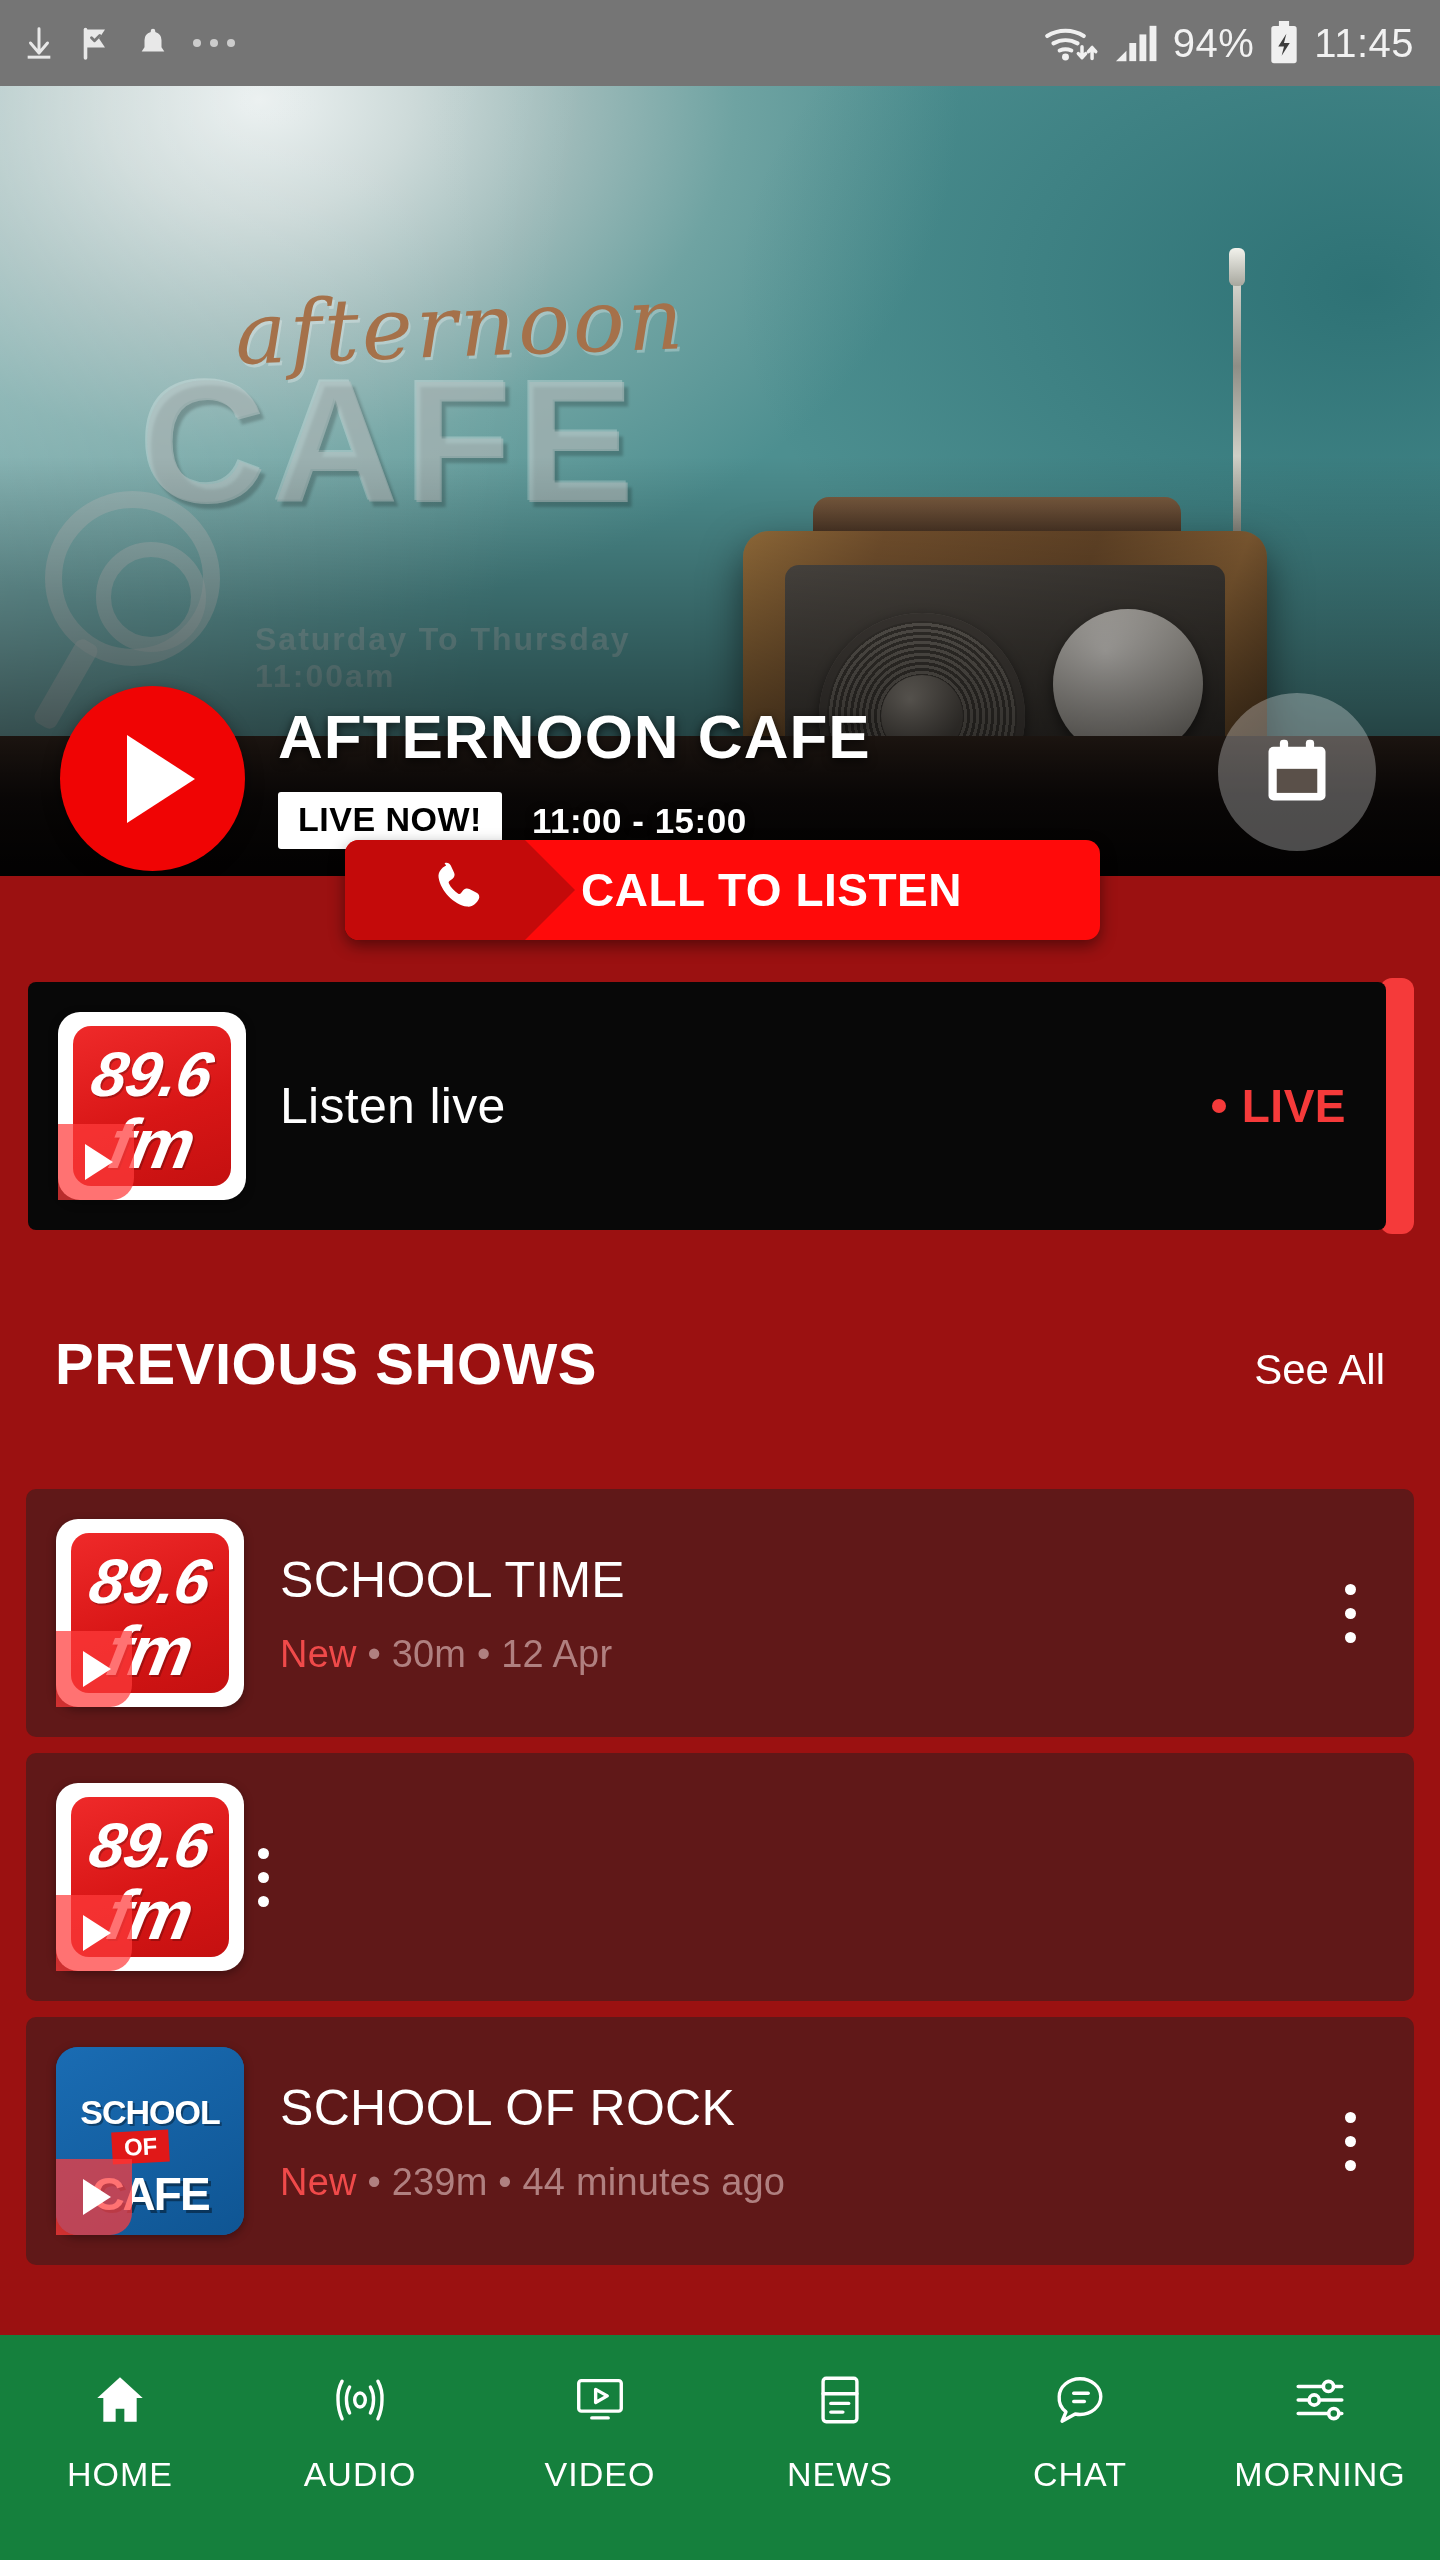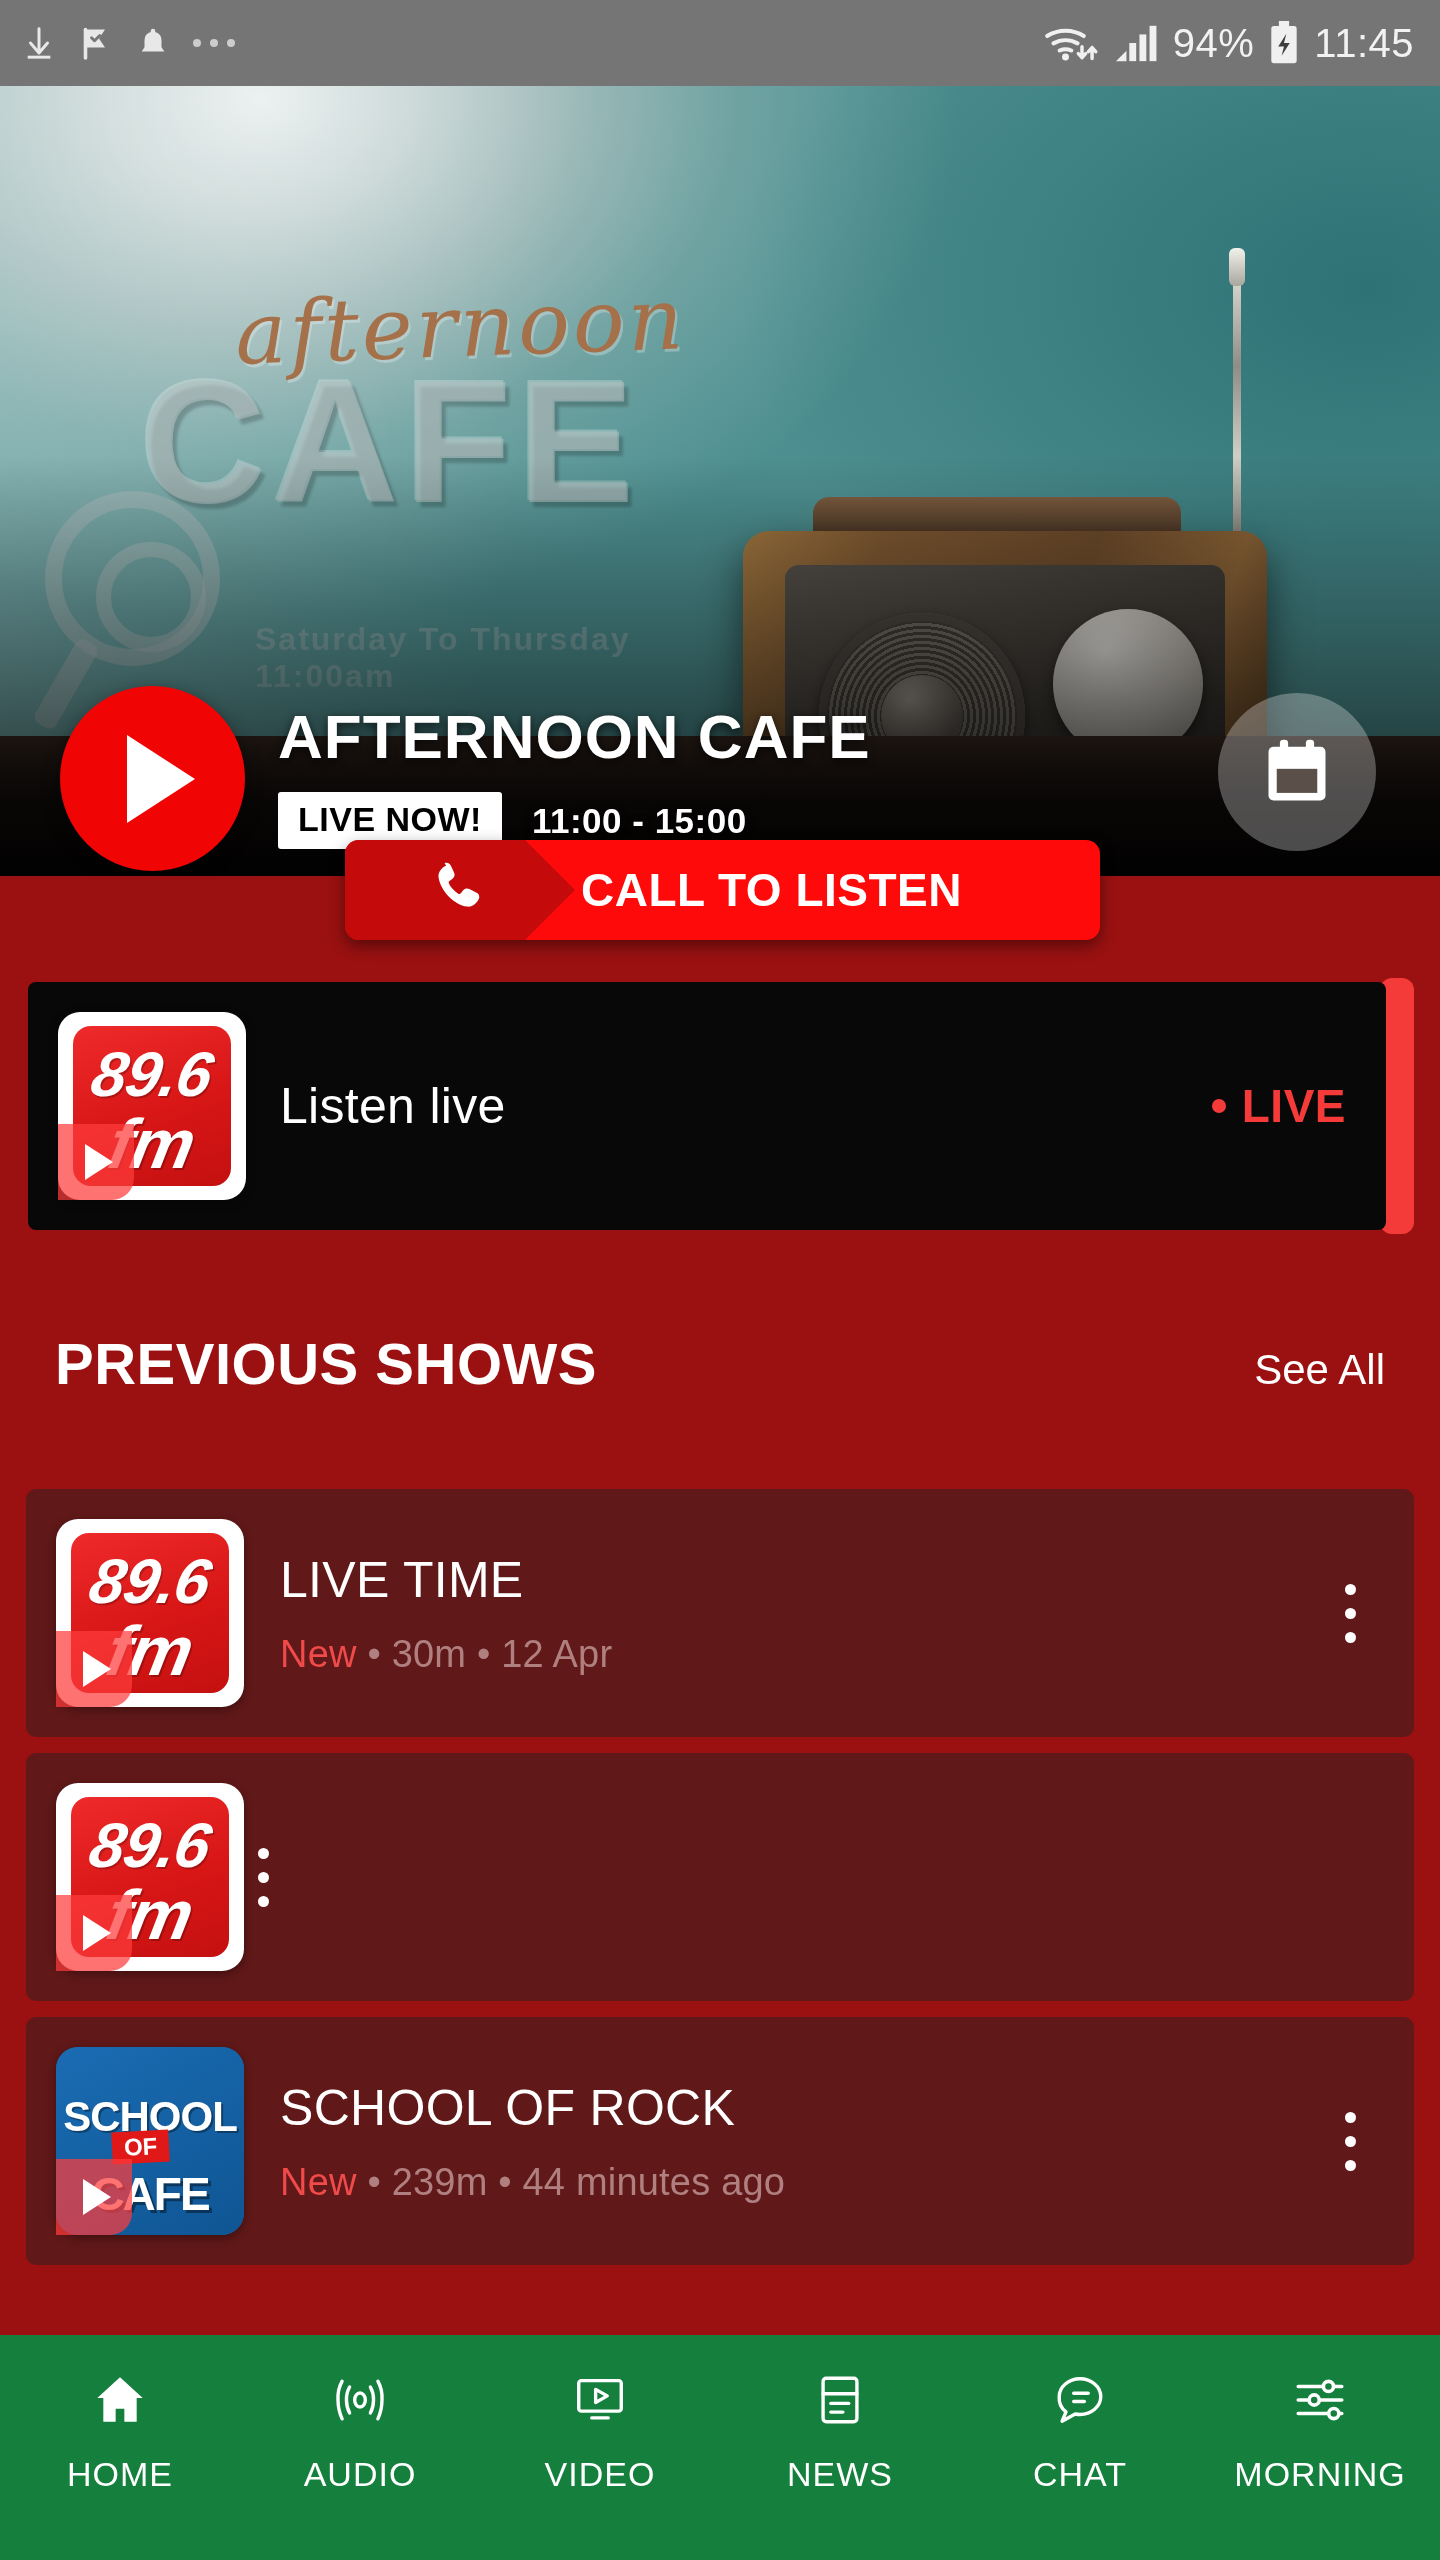--- a/index.html
+++ b/index.html
@@ -242,21 +242,21 @@
     width:0; height:0; margin-left:5px;
     border-left:28px solid #fff;
     border-top:18px solid transparent;
     border-bottom:18px solid transparent;
   }
   
   .logo.sor .logo-white{ background:#1462A8; }
   .sor-art{ position:absolute; inset:0; border-radius:22px; overflow:hidden;
     background:linear-gradient(150deg,#1a6cb3,#0f5593); }
   .sor-l1{ position:absolute; left:7px; top:46px; width:174px; text-align:center;
-    color:#fff; font-size:42px; font-weight:700; letter-spacing:-1px;
+    color:#fff; font-size:34px; font-weight:700; letter-spacing:-1px;
     text-shadow:2px 2px 0 rgba(0,0,0,.35); }
   .sor-of{ position:absolute; left:56px; top:84px; background:#e01818;
     color:#fff; font-size:24px; font-weight:700; padding:2px 12px;
     transform:rotate(-3deg); }
   .sor-l3{ position:absolute; left:0; top:120px; width:188px; text-align:center;
     color:#fff; font-size:46px; font-weight:700; letter-spacing:-2px;
     text-shadow:3px 3px 0 rgba(0,0,0,.4); }
 
   
   .sec-head{
@@ -435,21 +435,21 @@
       <div class="logo">
         <div class="logo-white"></div>
         <div class="logo-red"></div>
         <div class="logo-num">89.6</div>
         <div class="logo-fm">fm</div>
         <div class="logo-play">
             <span class="tri"></span>
           </div>
       </div>
       <div class="show-body">
-        <div class="show-title">LIVE TIME</div>
+        <div class="show-title">SCHOOL TIME</div>
         <div class="show-sub">
           <span class="show-new">New</span><span class="show-rest"> • 30m • 12 Apr</span>
         </div>
       </div>
       <div class="kebab">
           <i></i>
           <i></i>
           <i></i>
         </div>
     </div>

